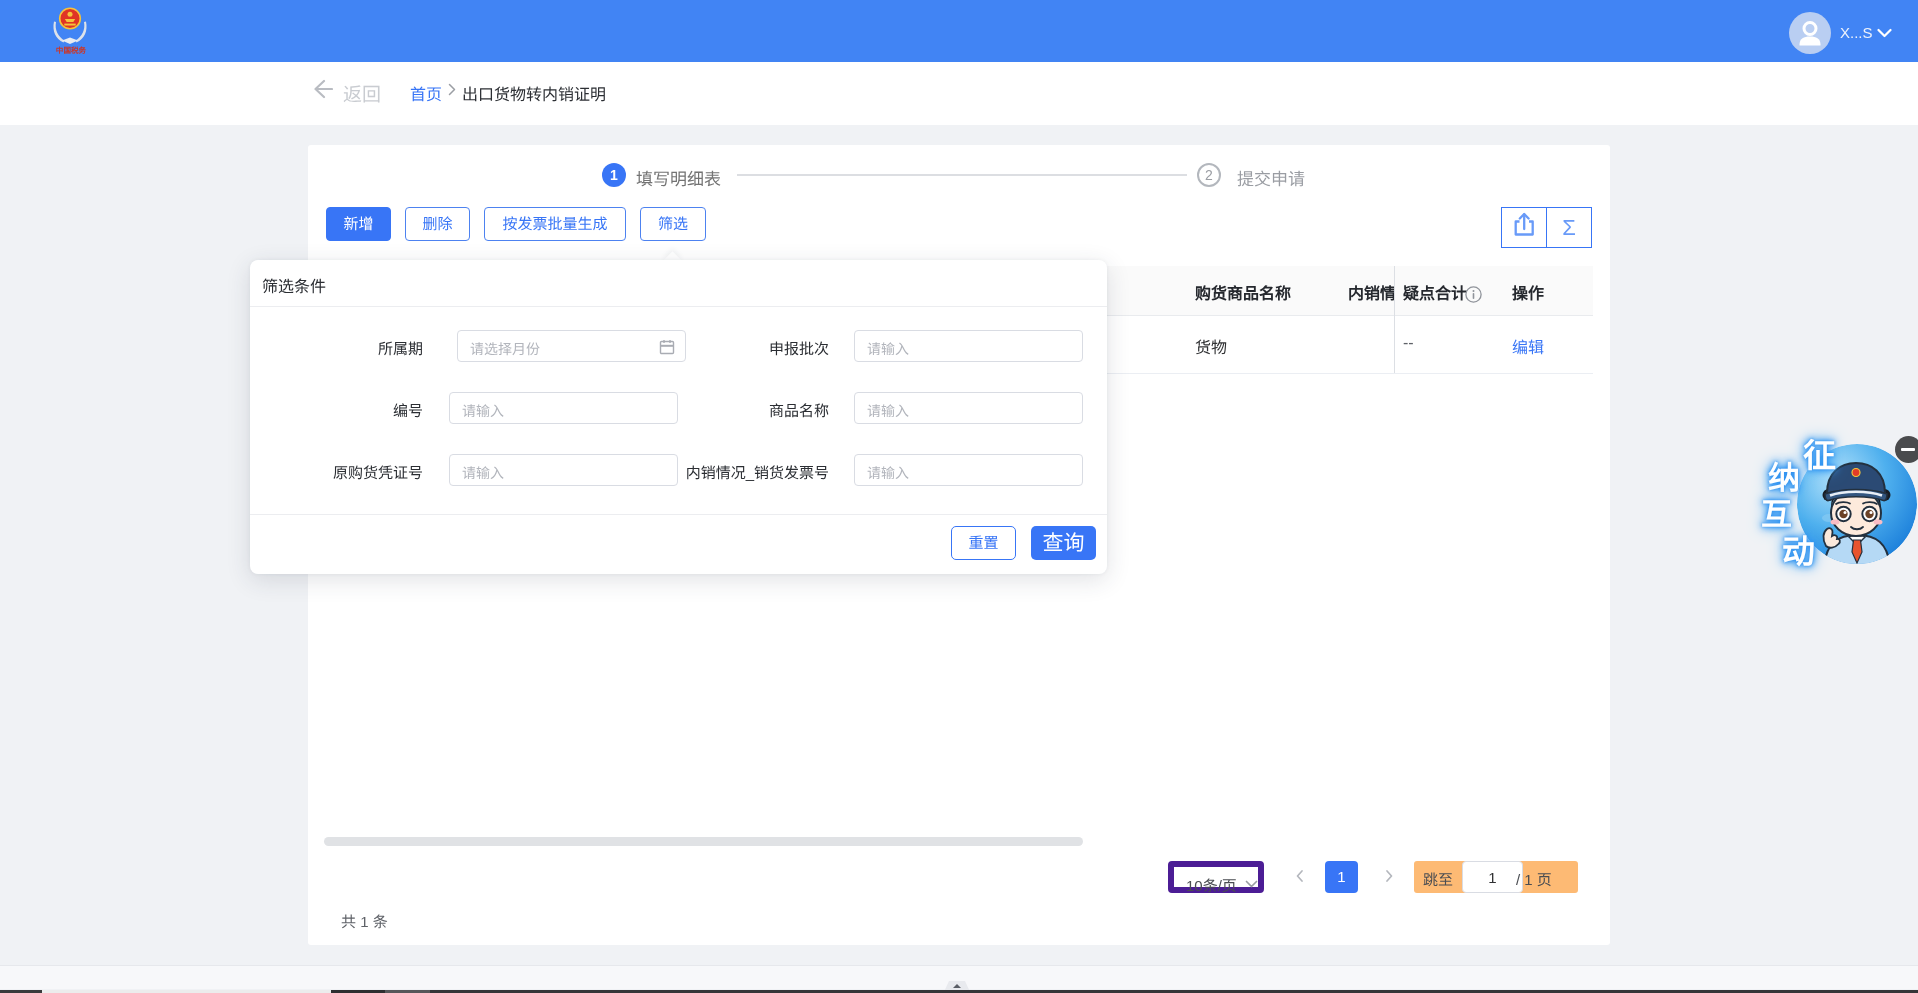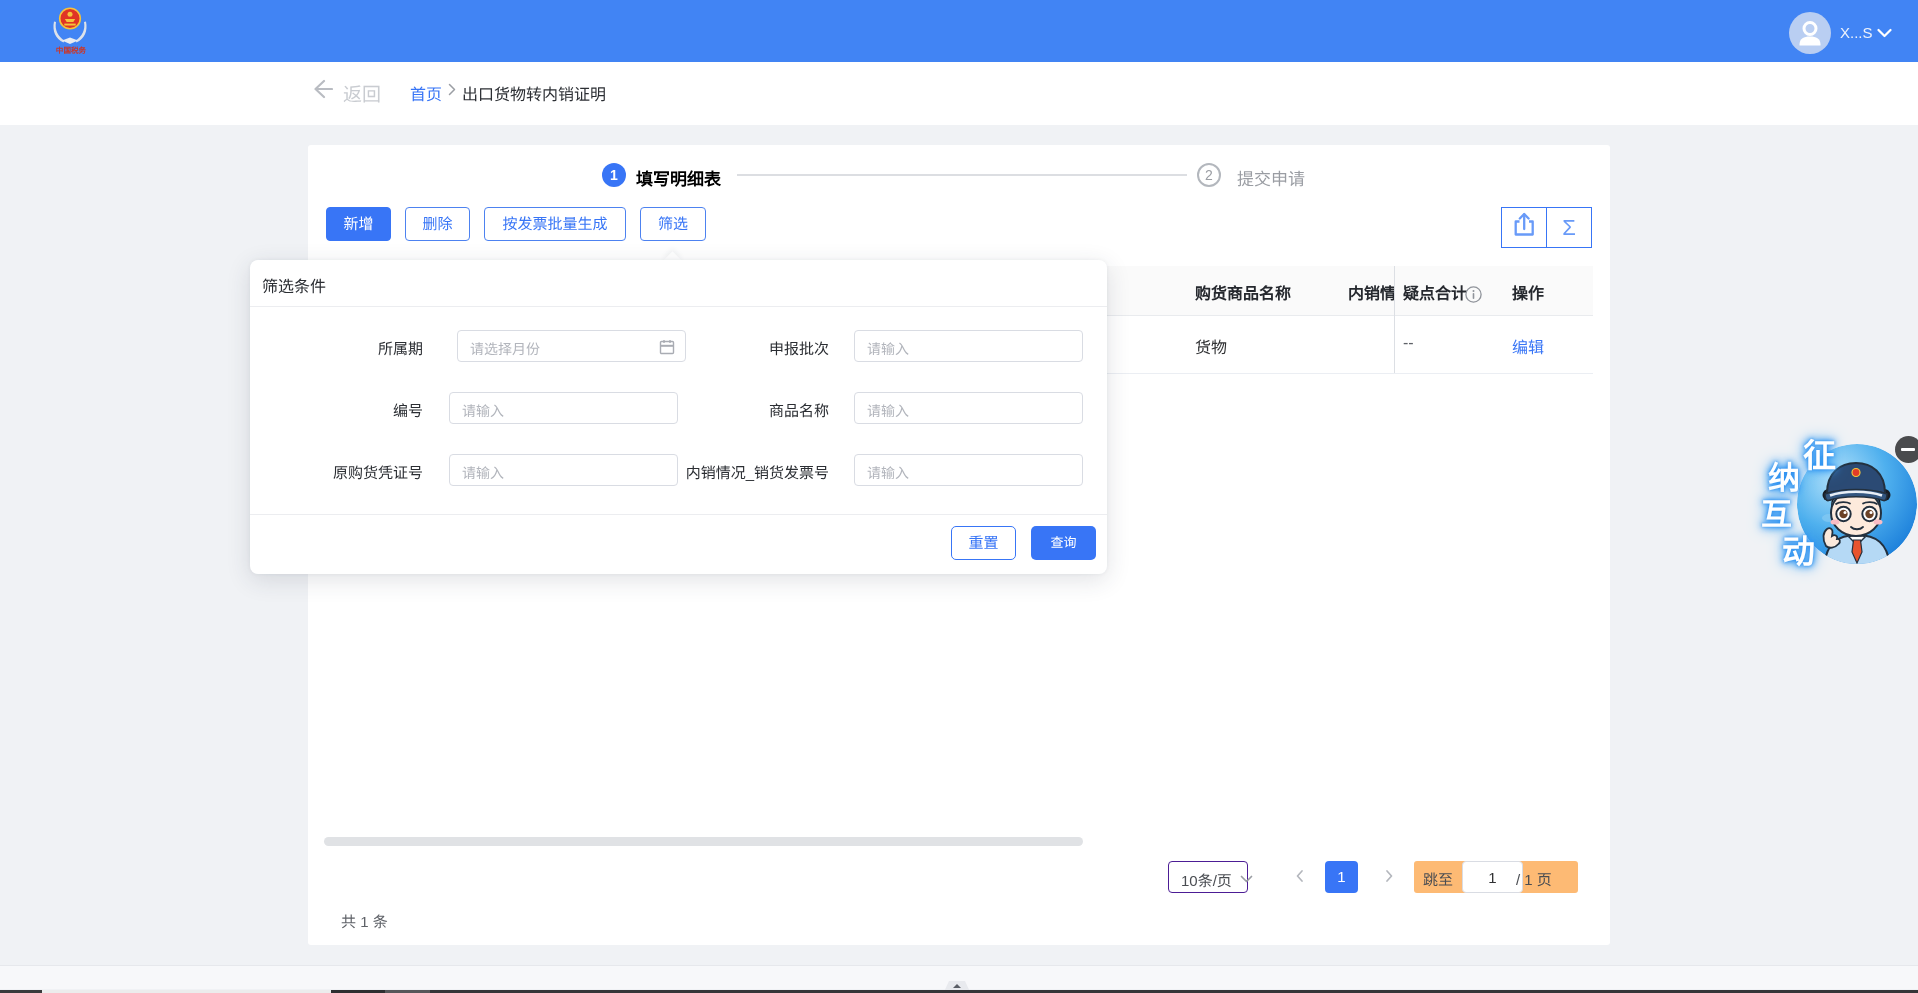--- a/index.html
+++ b/index.html
@@ -15,21 +15,21 @@
 
 #crumbbar { position:absolute; left:0; top:62px; width:1918px; height:63px; background:#fff; }
 .backarr { position:absolute; left:311px; top:16px; width:22px; height:22px; }
 .backtxt { position:absolute; left:343px; top:17px; font-size:19px; color:#c9ccd1; }
 .bc-home { position:absolute; left:410px; top:19px; font-size:16px; color:#3875f6; }
 .bc-cur { position:absolute; left:462px; top:19px; font-size:16px; color:#2b2e33; }
 
 #card { position:absolute; left:308px; top:145px; width:1302px; height:800px; background:#fff; border-radius:3px; }
 
 .stepc1 { position:absolute; left:602px; top:163px; width:24px; height:24px; border-radius:50%; background:#3875f6; color:#fff; font-size:14px; font-weight:bold; text-align:center; line-height:24px; }
-.stept1 { position:absolute; left:636px; top:165px; font-size:17px; font-weight:bold; color:#000000; }
+.stept1 { position:absolute; left:636px; top:165px; font-size:17px; font-weight:normal; color:#737373; }
 .stepline { position:absolute; left:737px; top:174px; width:450px; height:2px; background:#dcdee2; }
 .stepc2 { position:absolute; left:1197px; top:163px; width:24px; height:24px; border-radius:50%; border:2px solid #b3b7bd; color:#9a9da3; font-size:14px; text-align:center; line-height:20px; background:#fff; }
 .stept2 { position:absolute; left:1237px; top:165px; font-size:17px; color:#9a9da3; }
 
 .btn { position:absolute; top:207px; height:34px; border-radius:4px; font-size:15px; line-height:32px; text-align:center; }
 .btn-p { background:#3875f6; color:#fff; border:1px solid #3875f6; }
 .btn-o { background:#fff; color:#3875f6; border:1px solid #4d82f0; }
 #b1 { left:326px; width:65px; }
 #b2 { left:405px; width:65px; }
 #b3 { left:484px; width:142px; }
@@ -41,39 +41,39 @@
 
 #thead { position:absolute; left:324px; top:266px; width:1269px; height:50px; background:#fafafa; border-bottom:1px solid #e9ebee; }
 .th { position:absolute; top:280px; font-size:16px; font-weight:bold; color:#25282e; }
 .td { position:absolute; top:334px; font-size:16px; color:#303133; }
 #vline { position:absolute; left:1394px; top:266px; width:1px; height:108px; background:#dcdfe4; }
 #rowline { position:absolute; left:324px; top:373px; width:1269px; height:1px; background:#ebeef3; }
 
 #hscroll { position:absolute; left:324px; top:837px; width:759px; height:9px; border-radius:4.5px; background:#e0e2e5; }
 
 #total { position:absolute; left:341px; top:865px; font-size:15px; color:#5f6268;margin-top:45px; }
-#psel { position:absolute; left:1168px; top:861px; width:80px; height:32px; border:1px solid #4c1d95; border-radius:4px; background:#fff; }
+#psel { position:absolute; left:1168px; top:861px; width:96px; height:32px; border:6px solid #4c1d95; border-radius:4px; background:#fff; }
 #psel span { position:absolute; left:12px; top:7px; font-size:15px; color:#4a4d52; }
 .parr { position:absolute; top:868px; width:16px; height:16px; }
 #pg1 { position:absolute; left:1325px; top:861px; width:33px; height:32px; background:#3875f6; border-radius:4px; color:#fff; font-size:15px; text-align:center; line-height:32px; }
 #jump { position:absolute; left:1414px; top:861px; width:164px; height:32px; background:#fdba74; border-radius:3px; }
 #jump .jt { position:absolute; left:9px; top:7px; font-size:15px; color:#4a4d52; }
 #jump input { position:absolute; left:48px; top:0px; width:61px; height:32px; border:1px solid #d9dce3; border-radius:4px; text-align:center; font-size:15px; color:#303133; font-family:inherit; background:#fff; }
 #jump .jp { position:absolute; left:102px; top:7px; font-size:15px; color:#4a4d52; }
 
 #pop { position:absolute; left:250px; top:260px; width:857px; height:314px; background:#fff; border-radius:8px; box-shadow:0 6px 24px rgba(40,50,70,.14), 0 0 4px rgba(40,50,70,.06); }
 #poparrow { position:absolute; left:666px; top:254px; width:13px; height:13px; background:#fff; transform:rotate(45deg); box-shadow:-2px -2px 5px rgba(40,50,70,.06); }
 #pop h3 { position:absolute; left:12px; top:13px; font-size:16px; font-weight:normal; color:#2b2e33; }
 #pop .hdiv { position:absolute; left:0; top:46px; width:857px; height:1px; background:#ecedf0; }
 #pop .fdiv { position:absolute; left:0; top:254px; width:857px; height:1px; background:#ecedf0; }
 .plabel { position:absolute; font-size:15px; color:#2b2e33; text-align:right; }
 .pinput { position:absolute; width:229px; height:32px; border:1px solid #d9dce3; border-radius:4px; background:#fff; }
 .pinput .ph { position:absolute; left:12px; top:7px; font-size:14px; color:#b2b5bc; }
 #resetbtn { position:absolute; left:701px; top:266px; width:65px; height:34px; border:1px solid #3875f6; border-radius:5px; background:#fff; color:#3875f6; font-size:15px; text-align:center; line-height:32px; }
-#querybtn { position:absolute; left:781px; top:266px; width:65px; height:34px; border-radius:5px; background:#3875f6; color:#fff; font-size:13px; text-align:center; line-height:34px; }
+#querybtn { position:absolute; left:781px; top:266px; width:65px; height:34px; border-radius:5px; background:#3875f6; color:#fff; font-size:21px; text-align:center; line-height:34px; }
 
 #mascot { position:absolute; left:1796px; top:443px; width:122px; height:122px; }
 .glow { position:absolute; color:#fff; font-weight:bold; text-shadow:0 0 3px #2a8ef0, 0 0 6px #2a8ef0, 0 0 10px #39a1f4, 0 0 16px #55b1f6; }
 #minusbtn { position:absolute; left:1895px; top:436px; width:27px; height:27px; border-radius:50%; background:#4a4b4d; }
 #minusbtn div { position:absolute; left:6px; top:12px; width:14px; height:3px; background:#fff; border-radius:1px; }
 
 #foot1 { position:absolute; left:0; top:945px; width:1918px; height:20px; background:#f0f2f5; }
 #foot2 { position:absolute; left:0; top:965px; width:1918px; height:24px; background:#f7f8fa; border-top:1px solid #e6e8ec; }
 #tab { position:absolute; left:941px; top:981px; width:32px; height:9px; background:#e8eaee; clip-path:polygon(12% 100%, 25% 0, 75% 0, 88% 100%, 0 100%, 100% 100%); }
 #tab div { position:absolute; left:12px; top:3px; width:0; height:0; border-left:4px solid transparent; border-right:4px solid transparent; border-bottom:4.5px solid #5a5e66; }

